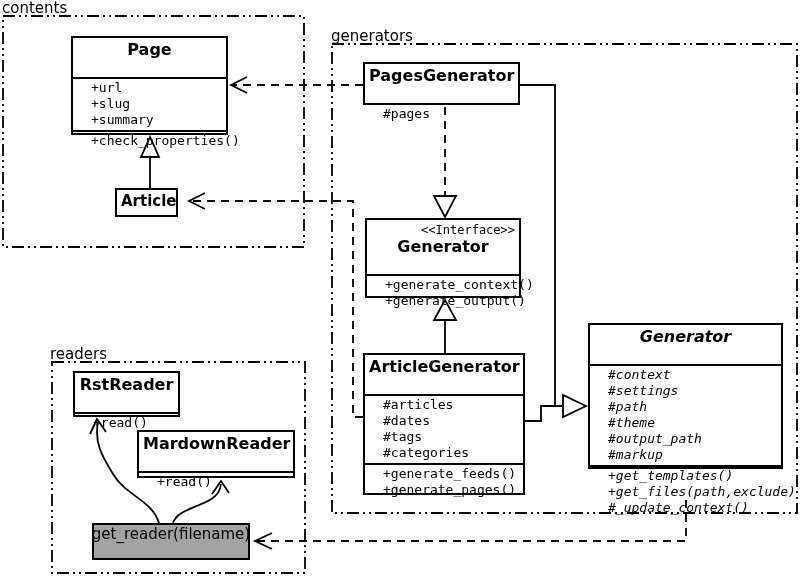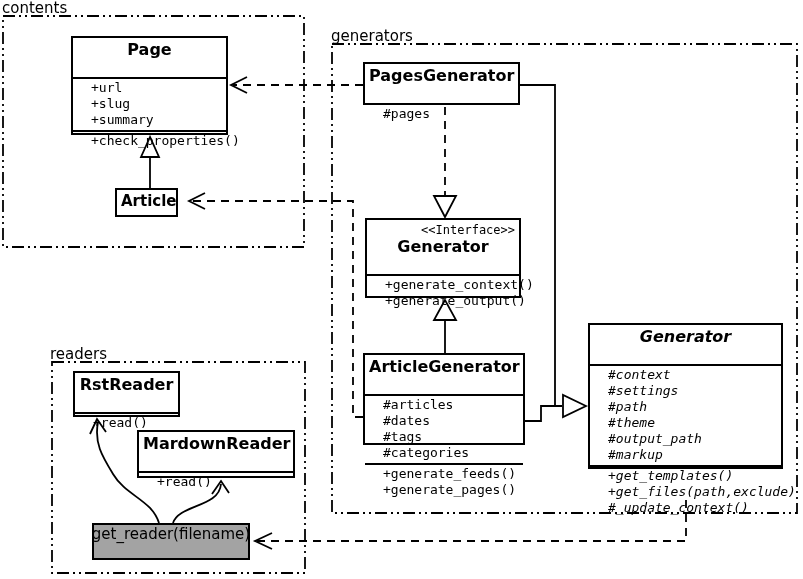--- a/index.html
+++ b/index.html
@@ -102,21 +102,21 @@
     <div class="uml-title" style="padding-top:3px;">
       <div class="stereotype">&lt;&lt;Interface&gt;&gt;</div>
       <div>Generator</div>
     </div>
     <div class="uml-sec">
       <div>+generate_context()</div>
       <div>+generate_output()</div>
     </div>
   </div>
 
-  <div class="uml-class" style="left:363px;top:353px;width:162px;height:92px;">
+  <div class="uml-class" style="left:363px;top:353px;width:162px;height:142px;">
     <div class="uml-title">ArticleGenerator</div>
     <div class="uml-sec">
       <div>#articles</div>
       <div>#dates</div>
       <div>#tags</div>
       <div>#categories</div>
     </div>
     <div class="uml-sec">
       <div>+generate_feeds()</div>
       <div>+generate_pages()</div>

